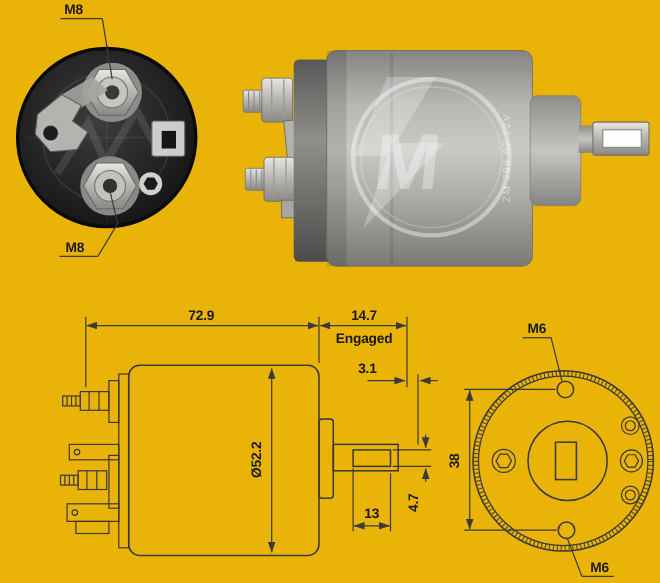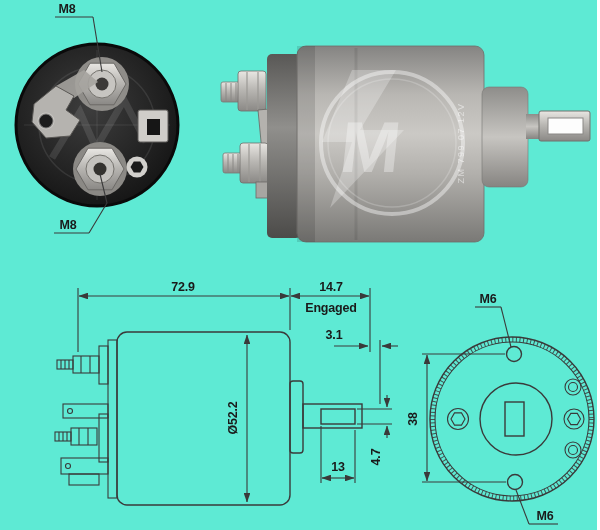--- a/index.html
+++ b/index.html
@@ -1,17 +1,17 @@
 <!DOCTYPE html>
 <html><head>
 <meta charset="utf-8">
 <style>
   html,body{margin:0;padding:0;background:#ffffff;}
-  #stage{position:relative;width:549px;height:530px;background:#5eead4;overflow:hidden;
-         font-family:"Liberation Sans",sans-serif;padding-left:48px;}
+  #stage{position:relative;width:600px;height:530px;background:#eab308;overflow:hidden;
+         font-family:"Liberation Sans",sans-serif;}
   svg{position:absolute;left:0;top:0;}
   .dim-text{font-family:"Liberation Sans",sans-serif;font-size:12.5px;font-weight:600;
             fill:#1a1a1a;letter-spacing:-0.2px;}
   .ln{stroke:#3a3a3a;stroke-width:1.4;fill:none;}
   .thin{stroke:#3a3a3a;stroke-width:1.1;fill:none;}
 </style>
 </head>
 <body>
 
 <div id="stage">

